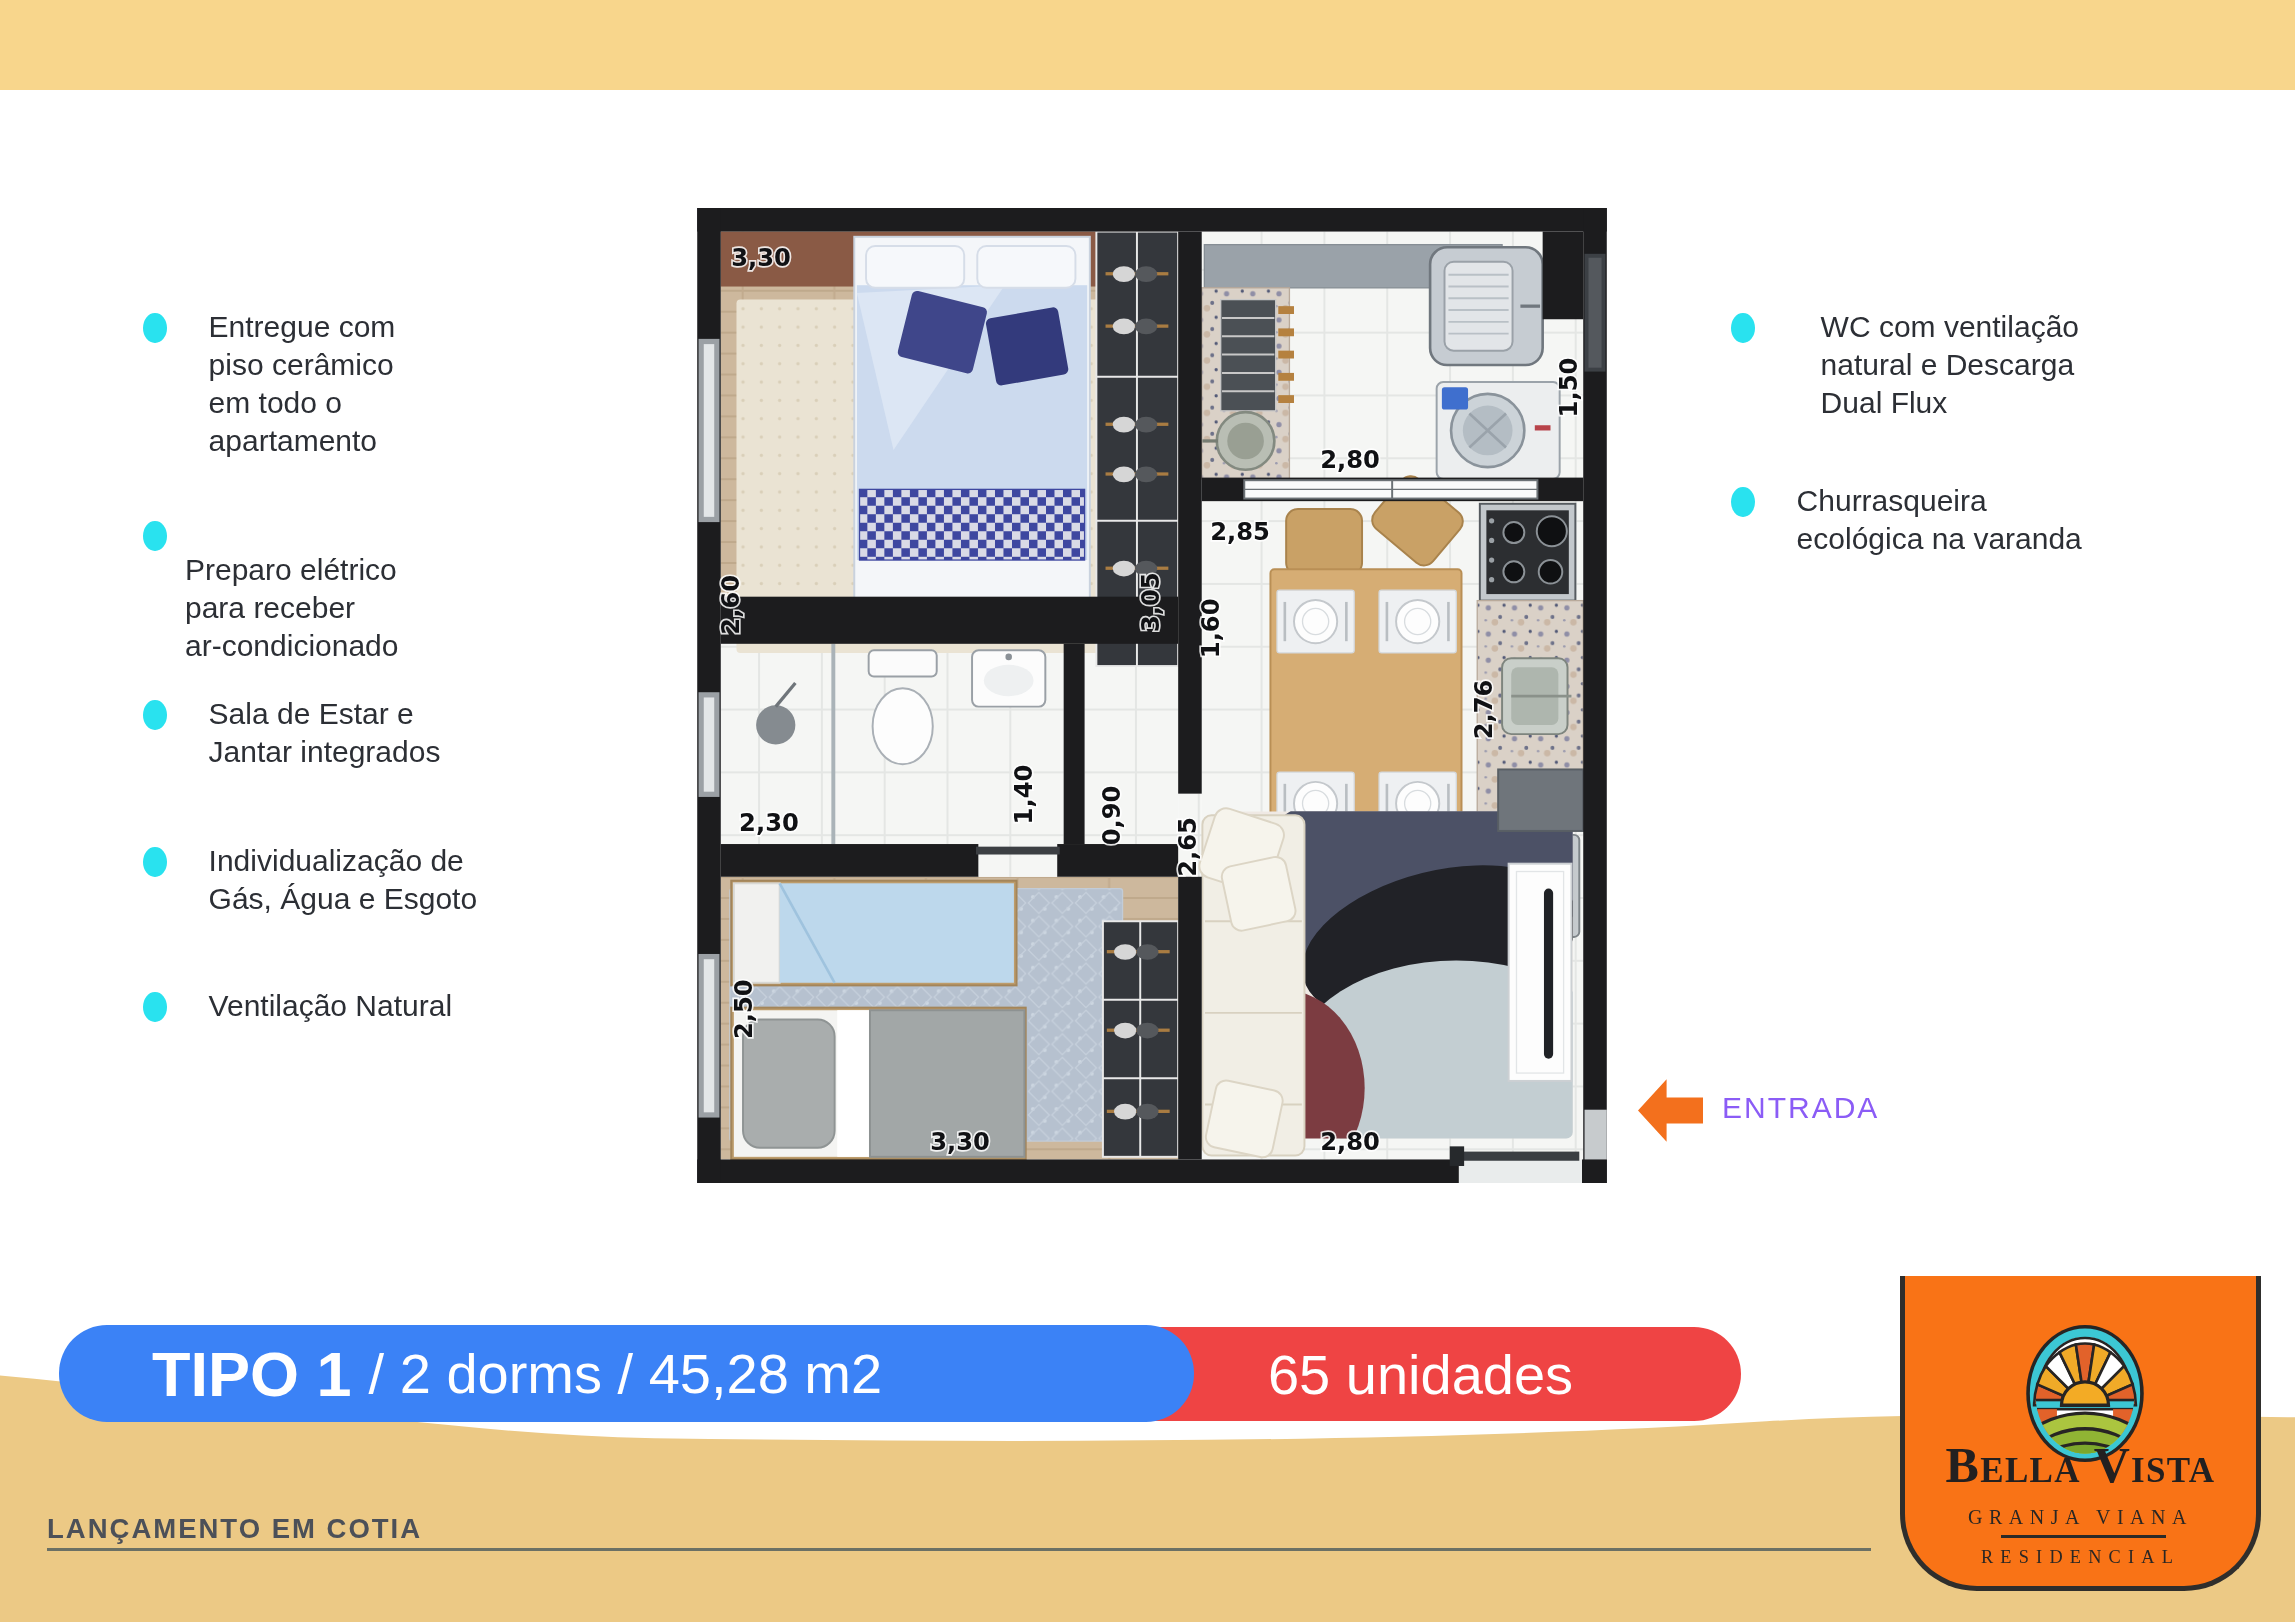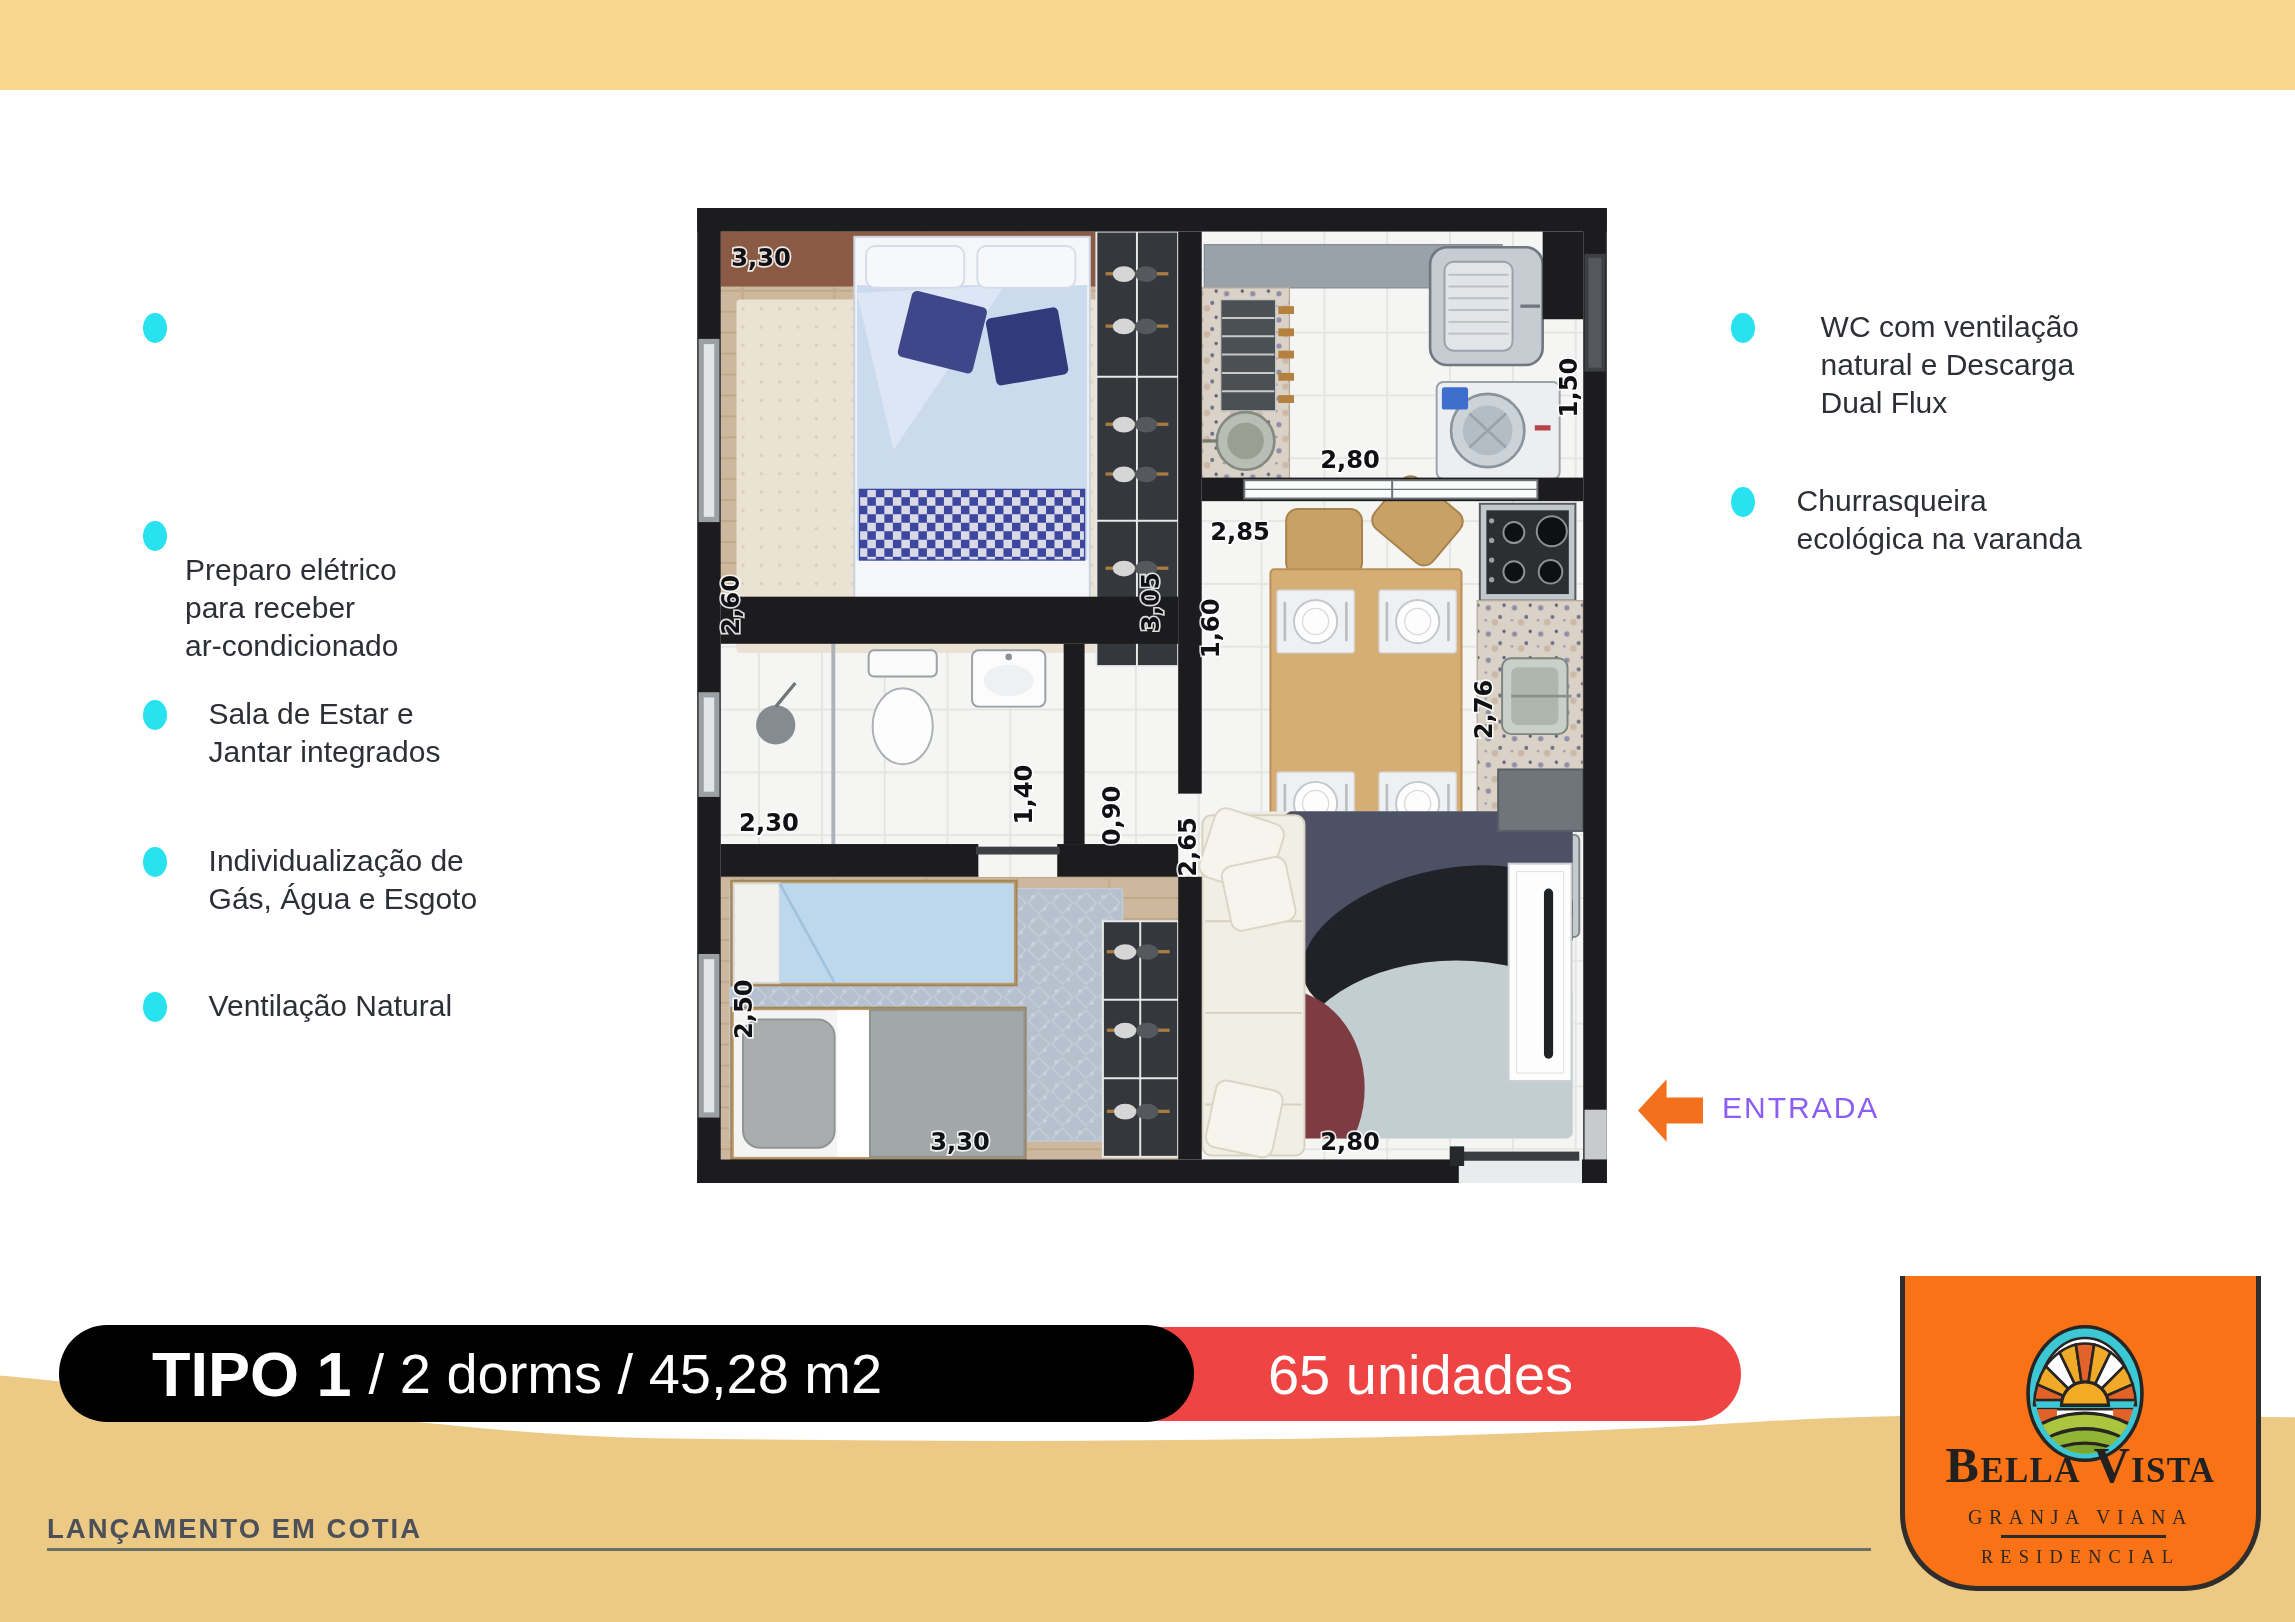--- a/index.html
+++ b/index.html
@@ -16,21 +16,21 @@
   .dim{font-family:"DejaVu Sans","Liberation Sans",sans-serif;font-weight:bold;font-size:37px;fill:#101114;
        paint-order:stroke;stroke:rgba(255,255,255,.85);stroke-width:5px;}
   
   .entr-arrow{position:absolute;left:1638px;top:1078px;width:65px;height:65px;background:#f3701d;
      clip-path:polygon(0 50%,44% 2%,44% 30%,100% 30%,100% 70%,44% 70%,44% 98%);}
   .entr-label{position:absolute;left:1722px;top:1091px;font-size:30px;letter-spacing:2px;color:#8b5cf6;}
   
   .pill{position:absolute;display:flex;align-items:center;color:#ffffff;}
   .pill-units{left:1054px;top:1327px;width:641px;height:94px;border-radius:47px;background:#ef4444;
       justify-content:center;padding-left:46px;font-size:56px;}
-  .pill-type{left:59px;top:1325px;width:1042px;height:97px;border-radius:48px;background:#000000;
+  .pill-type{left:59px;top:1325px;width:1042px;height:97px;border-radius:48px;background:#3b82f6;
       padding-left:93px;font-size:56px;}
   .pill-type .b{font-weight:bold;font-size:63px;margin-right:17px;}
   .launch{position:absolute;left:47px;top:1513px;font-size:27.5px;letter-spacing:2px;color:#4c5058;font-weight:bold;}
   .launch-line{position:absolute;left:47px;top:1548px;width:1824px;height:3.3px;background:#6b7064;}
   
   .card{position:absolute;left:1900px;top:1276px;width:361px;height:315px;background:#f97316;
         border:5.2px solid #2f2e2c;border-top:none;border-radius:0 0 77px 77px;box-sizing:border-box;}
   .card .emblem{position:absolute;left:119px;top:47px;width:122px;height:141px;}
   .card .name{position:absolute;left:0;top:160px;width:100%;text-align:center;
       font-family:"Liberation Serif",serif;font-variant:small-caps;font-weight:bold;
@@ -43,20 +43,24 @@
 </style>
 </head>
 <body>
 
 <div class="page">
 
   <div class="band-top"></div>
 
   <div class="feature" style="left:143px;top:308px;">
     <span class="dot"></span>
+    <div class="txt">Entregue com
+piso cerâmico
+em todo o
+apartamento</div>
   </div>
   <div class="feature" style="left:143px;top:516px;flex-direction:column;">
     <span class="dot"></span>
     <div class="txt">Preparo elétrico
 para receber
 ar-condicionado</div>
   </div>
   <div class="feature" style="left:143px;top:695px;">
     <span class="dot"></span>
     <div class="txt">Sala de Estar e

